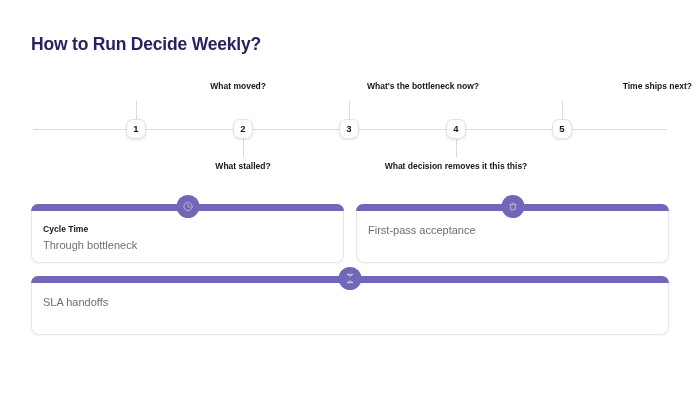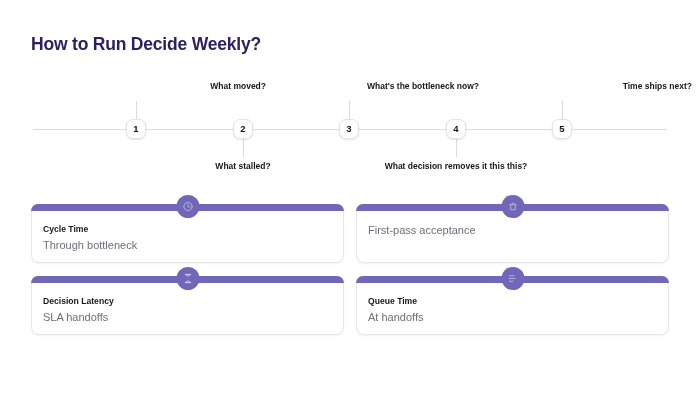--- a/index.html
+++ b/index.html
@@ -240,34 +240,21 @@
       <div class="card">
         <div class="card-bar"></div>
         <div class="card-badge">
           <svg width="11" height="11" viewBox="0 0 24 24" fill="none" stroke="#d6d2ec" stroke-width="2" stroke-linecap="round" stroke-linejoin="round">
             <path d="M6 3h12"></path>
             <path d="M6 21h12"></path>
             <path d="M7 3c0 5 10 5 10 0"></path>
             <path d="M7 21c0-5 10-5 10 0"></path>
           </svg>
         </div>
-        <div class="card-title">Decision Latency</div>
         <div class="card-sub">SLA handoffs</div>
       </div>
 
-      <div class="card">
-        <div class="card-bar"></div>
-        <div class="card-badge">
-          <svg width="11" height="11" viewBox="0 0 24 24" fill="none" stroke="#bdb7e0" stroke-width="2" stroke-linecap="round" stroke-linejoin="round">
-            <path d="M4 6h10"></path>
-            <path d="M4 12h13"></path>
-            <path d="M4 18h8"></path>
-          </svg>
-        </div>
-        <div class="card-title">Queue Time</div>
-        <div class="card-sub">At handoffs</div>
-      </div>
 
     </div>
 
   </div>
 
 </div>
 
 </body></html>

